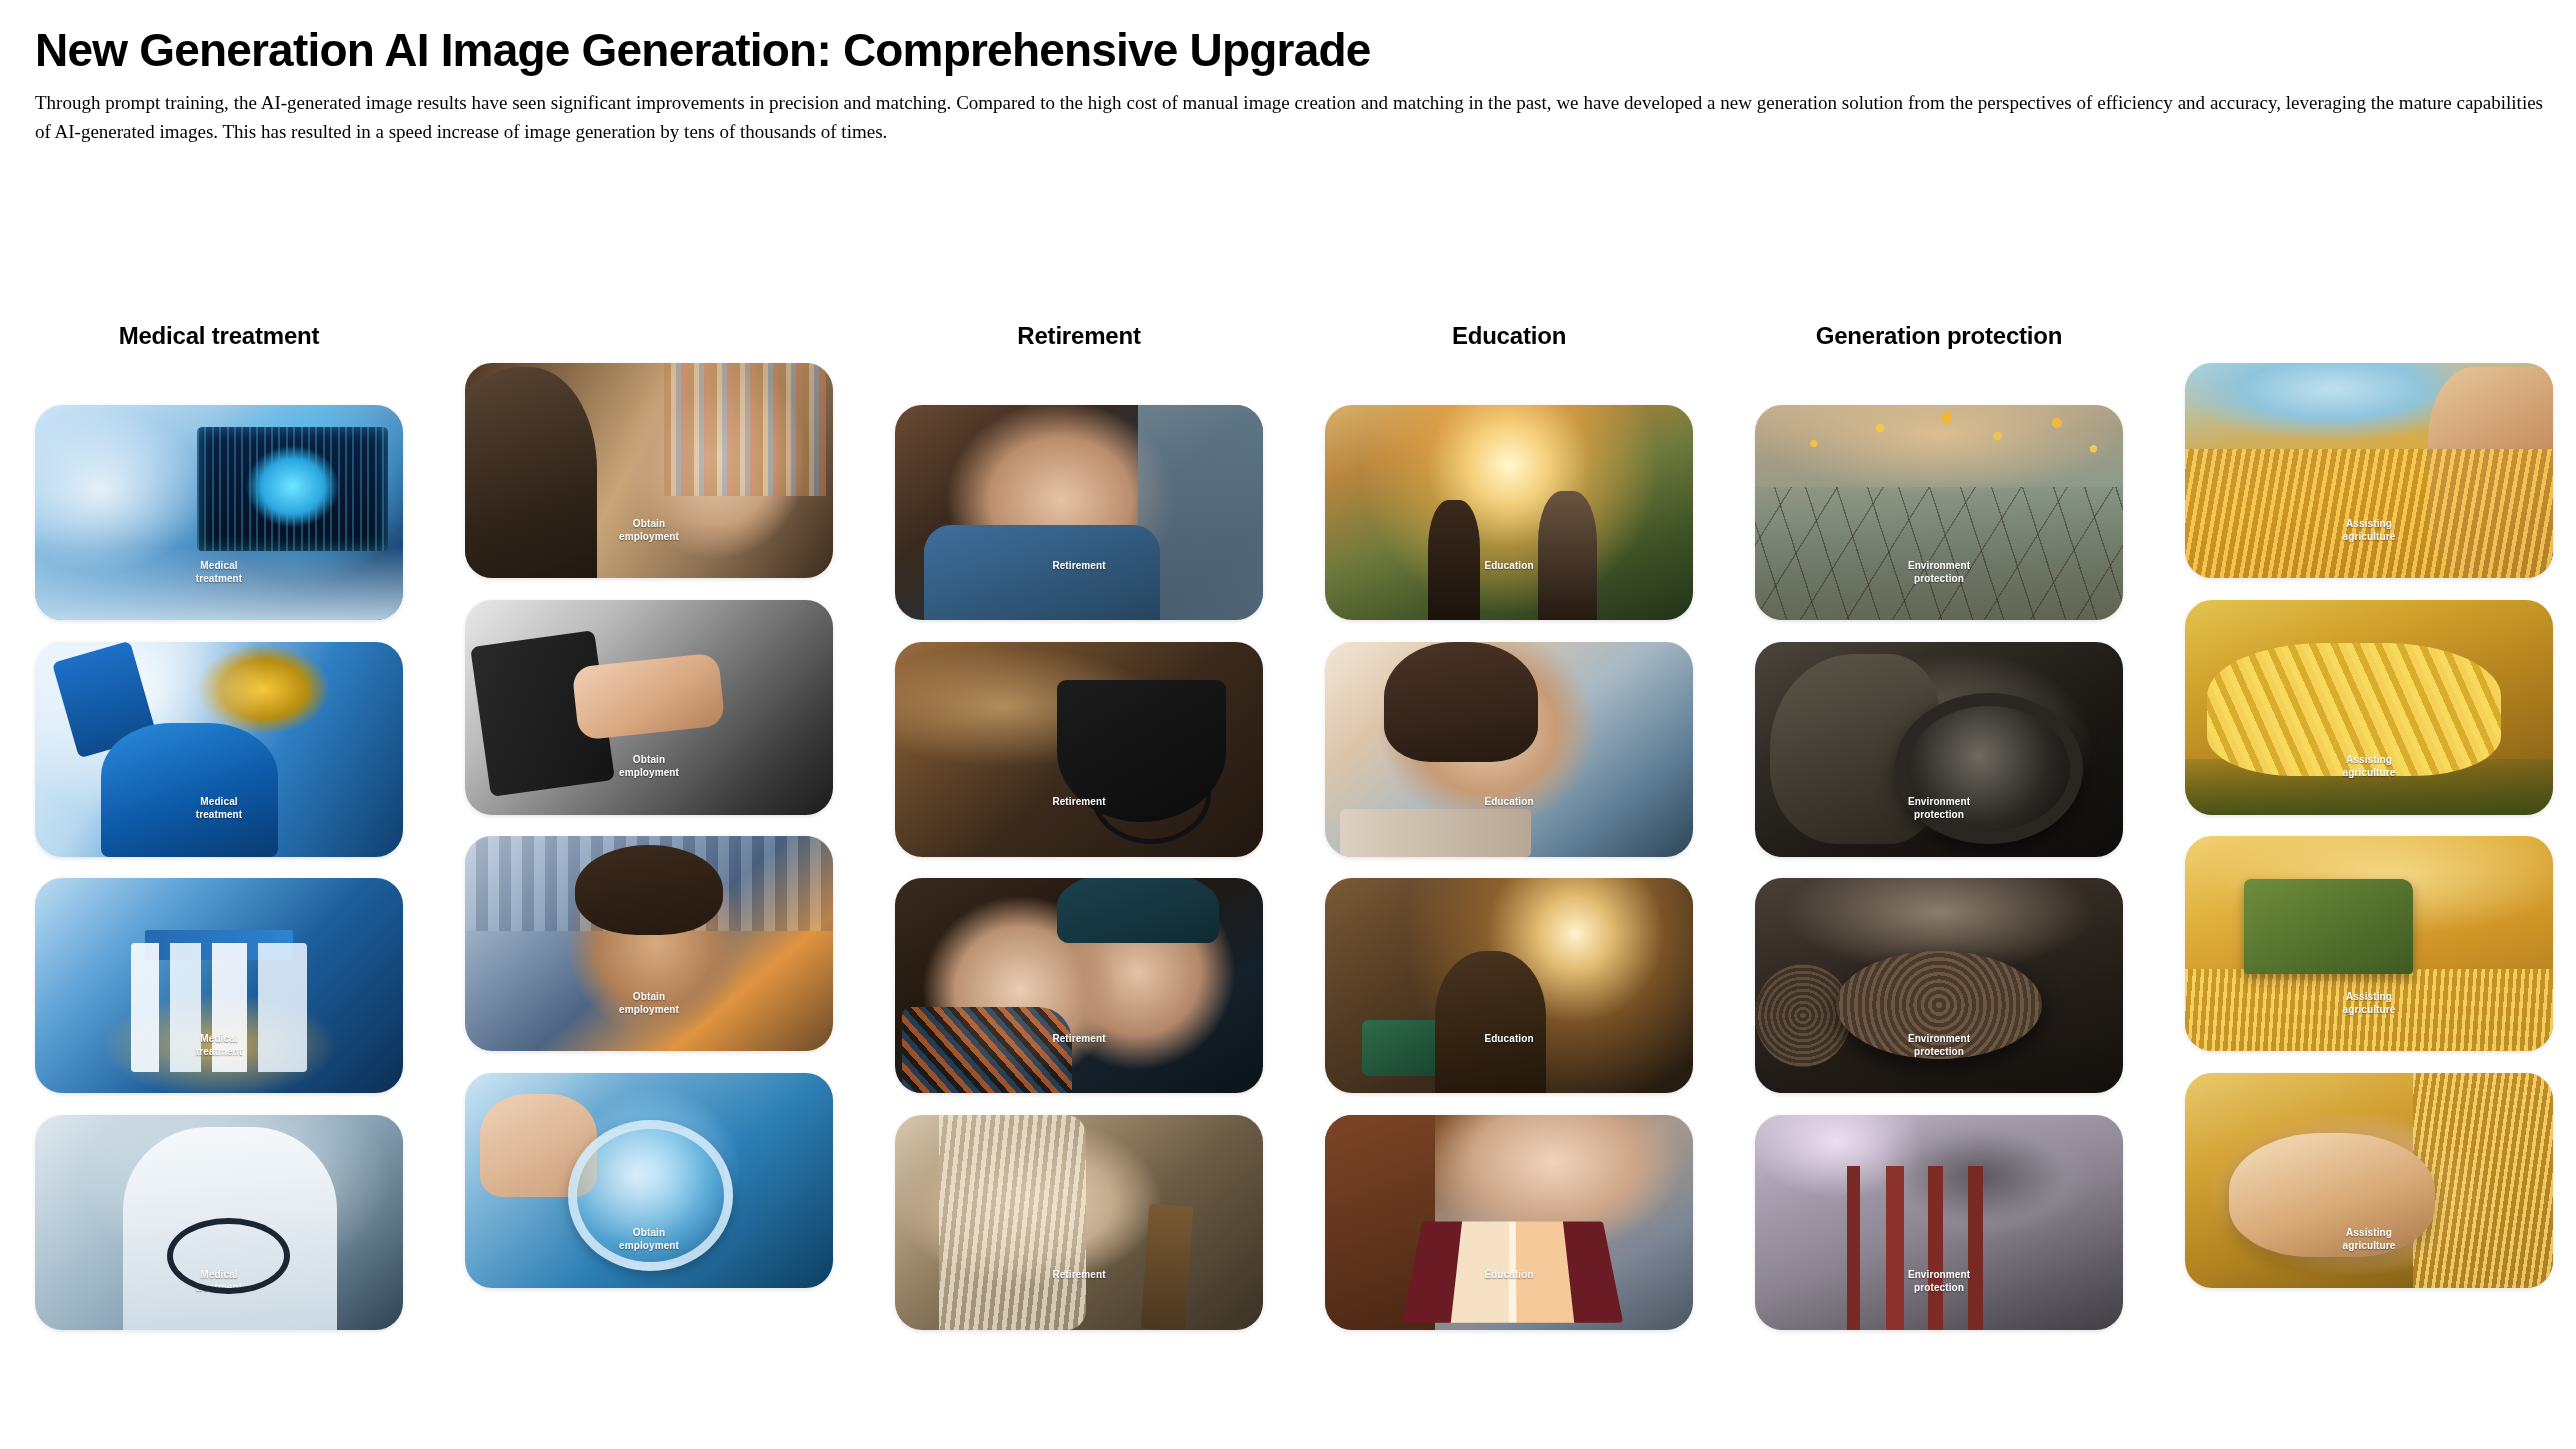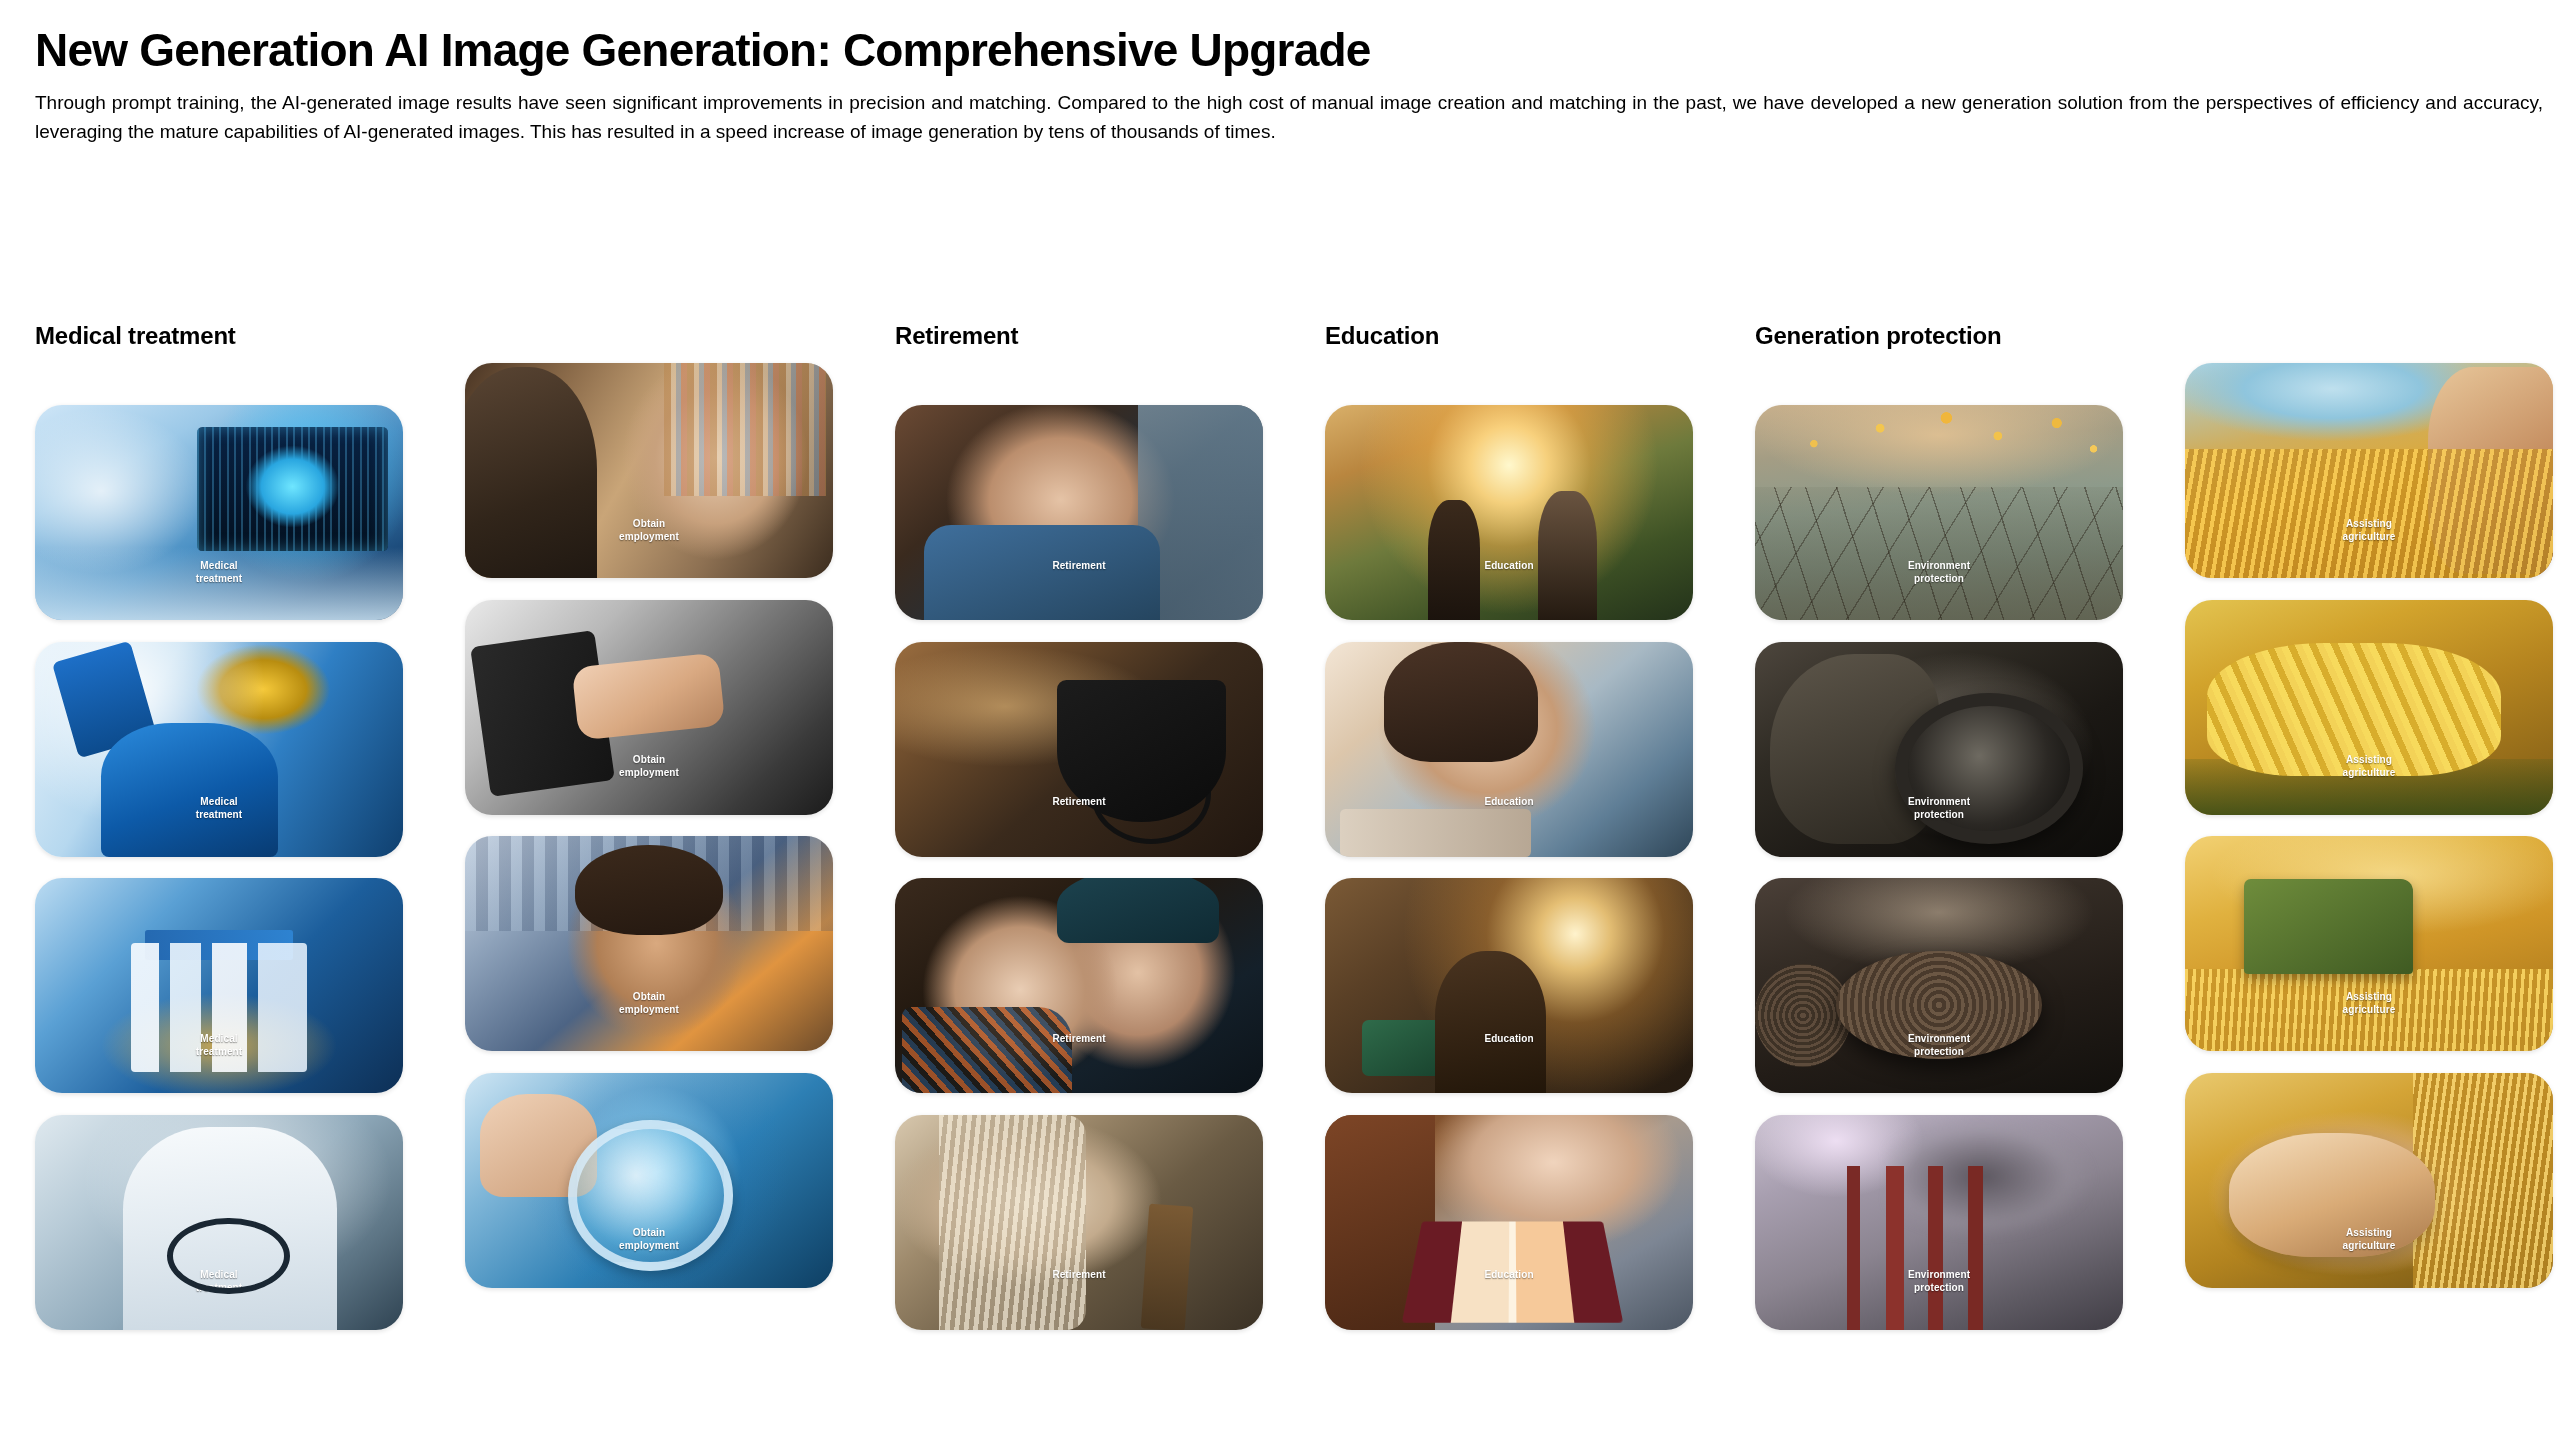--- a/index.html
+++ b/index.html
@@ -34,40 +34,42 @@
     white-space: nowrap;
   }
   .page-desc {
     margin-top: 14.8px;
     font-size: 19px;
     line-height: 1.52;
     color: #000000;
     text-align: justify;
     text-justify: inter-word;
     width: 2508px;
+    font-family: Liberation Serif, serif;
   }
 
   
   .grid {
     position: absolute;
     left: 35px;
     top: 315px;
     width: 2528px;
     display: grid;
     grid-template-columns: repeat(6, 368px);
     column-gap: 62px;
   }
   .col {
     display: flex;
     flex-direction: column;
   }
   .col-title {
     font-size: 24px;
     font-weight: 700;
     color: #000000;
+    text-align: center;
     height: 42px;
     line-height: 42px;
     white-space: nowrap;
     letter-spacing: -0.2px;
   }
   .cards {
     margin-top: 48px;
     display: flex;
     flex-direction: column;
     row-gap: 21.5px;

